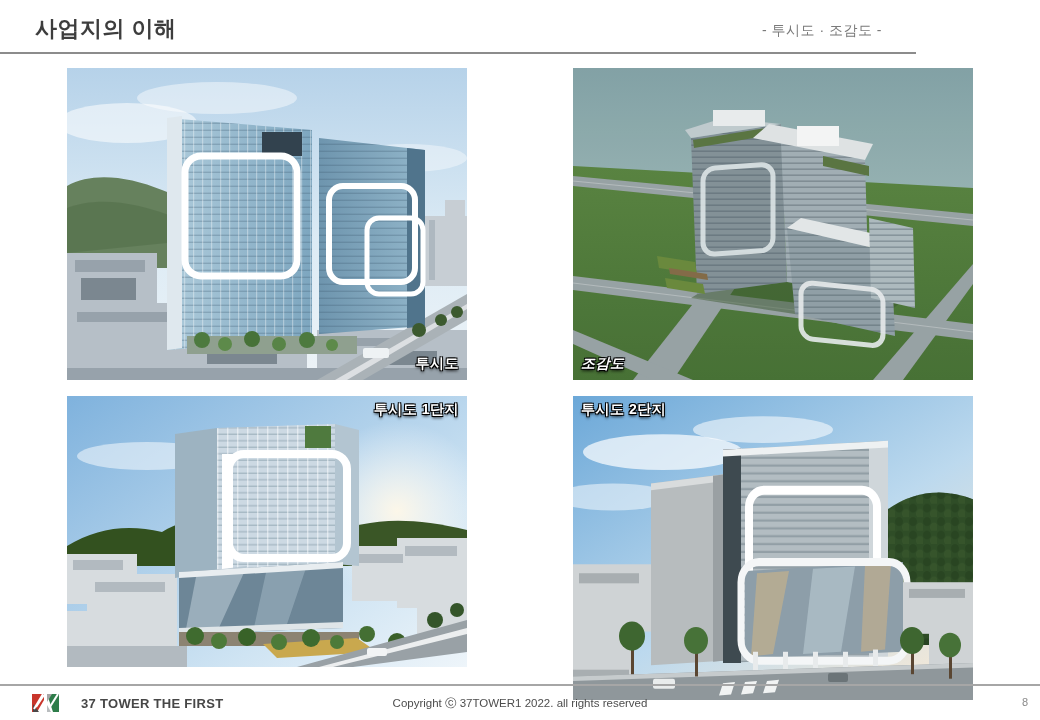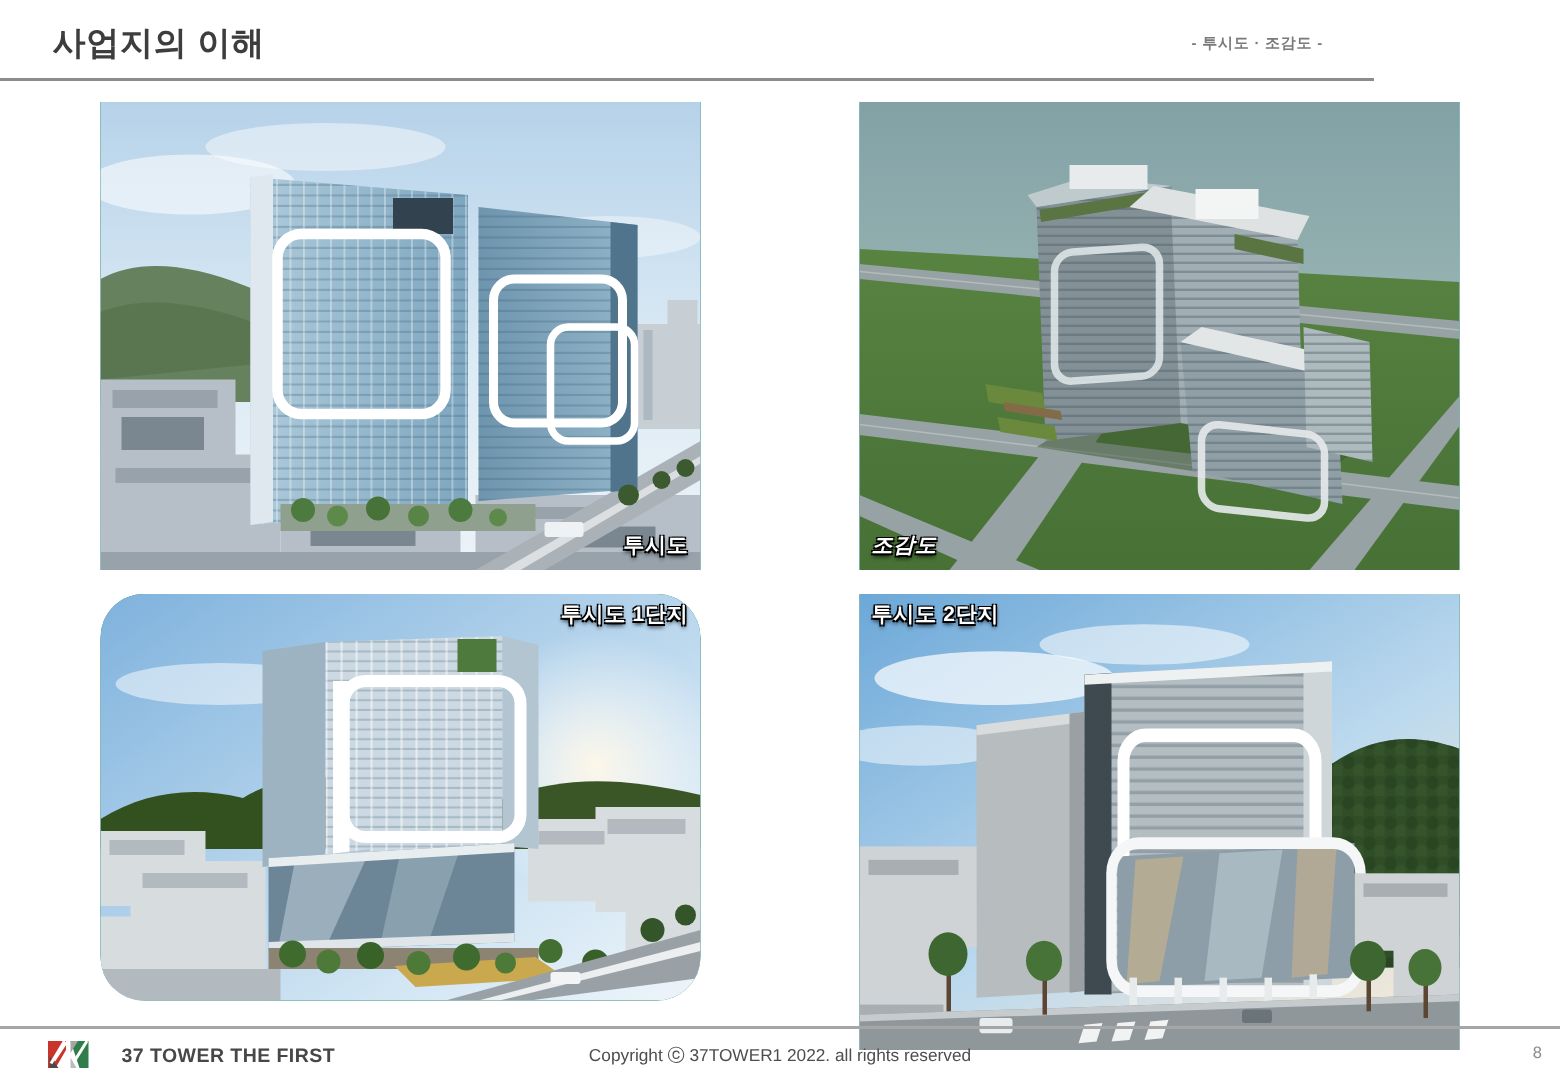--- a/index.html
+++ b/index.html
@@ -3,27 +3,27 @@
 <meta charset="utf-8">
 <style>
   html,body{margin:0;padding:0;background:#ffffff;}
   .slide{
     position:relative;width:1040px;height:720px;background:#ffffff;overflow:hidden;
     font-family:"Liberation Sans","DejaVu Sans",sans-serif;
   }
   
   .header{position:absolute;left:0;top:0;width:916px;height:54px;border-bottom:2px solid var(--divider,#8c8c8c);box-sizing:border-box;}
   .page-title{position:absolute;left:35px;top:14px;font-size:22px;font-weight:bold;color:var(--title-text,#3d3d3d);letter-spacing:0.5px;}
-  .page-subtitle{position:absolute;right:34px;top:22px;font-size:10px;font-weight:bold;color:var(--subtitle-text,#7a7a7a);letter-spacing:0.5px;}
+  .page-subtitle{position:absolute;right:34px;top:22px;font-size:14px;font-weight:normal;color:var(--subtitle-text,#7a7a7a);letter-spacing:0.5px;}
   
-  .panel{position:absolute;overflow:hidden;background:#0f766e;}
+  .panel{position:absolute;overflow:hidden;background:#6d28d9;}
   .panel svg{position:absolute;left:0;top:0;width:100%;height:100%;display:block;}
   #panel-perspective{left:67px;top:68px;width:400px;height:312px;}
   #panel-birdseye{left:573px;top:68px;width:400px;height:312px;}
-  #panel-complex1{left:67px;top:396px;width:400px;height:271px;border-radius:29px;}
+  #panel-complex1{left:67px;top:396px;width:400px;height:271px;}
   #panel-complex2{left:573px;top:396px;width:400px;height:304px;}
   .img-label{
     position:absolute;font-size:14px;font-weight:bold;color:var(--label-text,#ffffff);
     letter-spacing:0.5px;white-space:nowrap;
     text-shadow:-1px -1px 0 #000,1px -1px 0 #000,-1px 1px 0 #000,1px 1px 0 #000,0 2px 3px #000;
   }
   .pos-bottom-right{right:8px;bottom:7px;}
   .pos-bottom-left{left:8px;bottom:7px;font-style:italic;}
   .pos-top-right{right:8px;top:5px;}
   .pos-top-left{left:8px;top:5px;}

